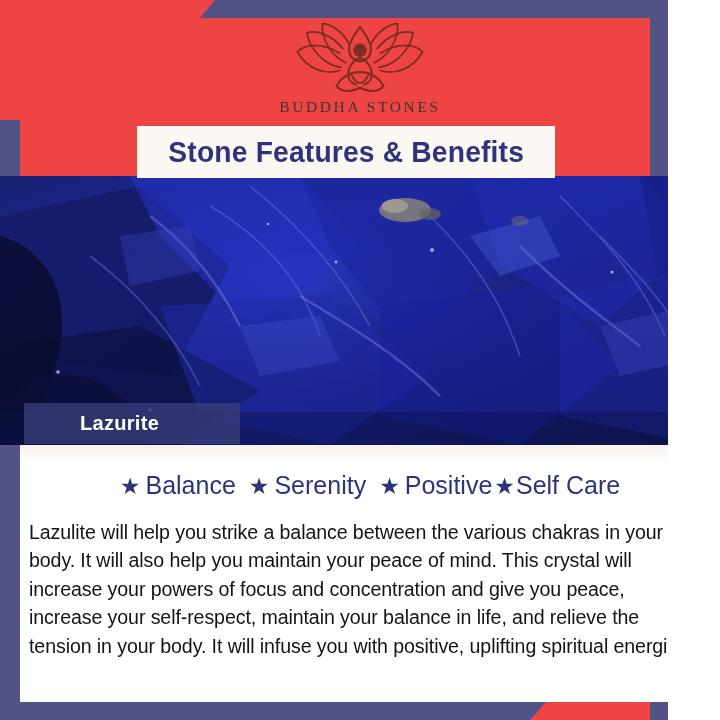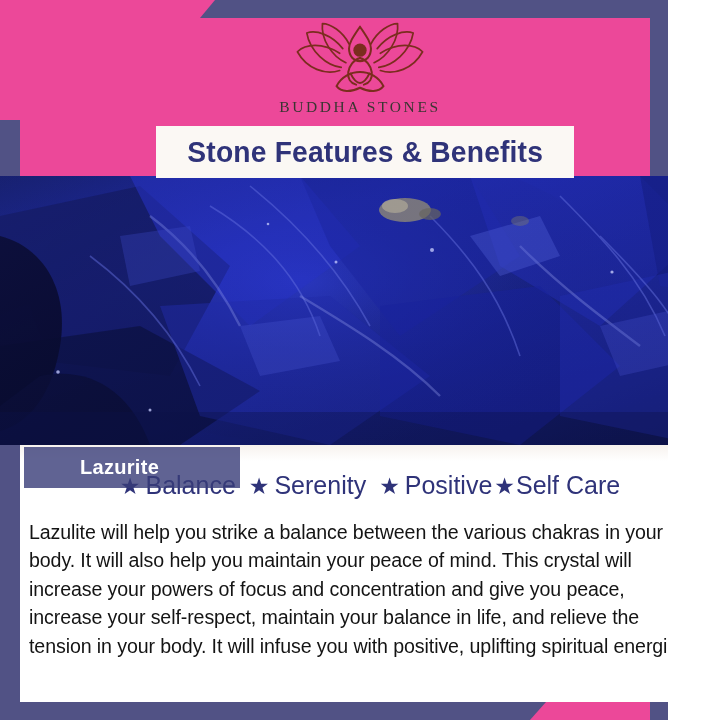--- a/index.html
+++ b/index.html
@@ -5,21 +5,21 @@
   html, body {
     margin: 0;
     padding: 0;
     background: #ffffff;
   }
   #page {
     position: relative;
     width: 668px;
     height: 720px;
     overflow: hidden;
-    background: #ec4899;
+    background: #ef4444;
     font-family: "Liberation Sans", sans-serif;
   }
 
   
   .frame-top {
     position: absolute;
     top: 0;
     left: 200px;
     width: 520px;
     height: 18px;
@@ -73,21 +73,21 @@
     font-size: 15.5px;
     letter-spacing: 2.6px;
     color: #3a3632;
     font-weight: 400;
   }
 
   
   .title-banner {
     position: absolute;
     top: 126px;
-    left: 156px;
+    left: 137px;
     width: 418px;
     height: 52px;
     background: #fbf8f4;
     display: flex;
     align-items: center;
     justify-content: center;
     z-index: 3;
   }
   .title-text {
     font-family: "Liberation Sans Narrow", "Liberation Sans", sans-serif;
@@ -115,21 +115,20 @@
   .stone-tag {
     position: absolute;
     top: 403px;
     left: 24px;
     width: 216px;
     height: 41px;
     background: rgba(56, 60, 120, 0.80);
     display: flex;
     align-items: center;
     z-index: 4;
-    margin-top: 44px;
   }
   .stone-tag-label {
     color: #ffffff;
     font-size: 20px;
     font-weight: bold;
     padding-left: 56px;
     letter-spacing: 0.3px;
   }
 
   

